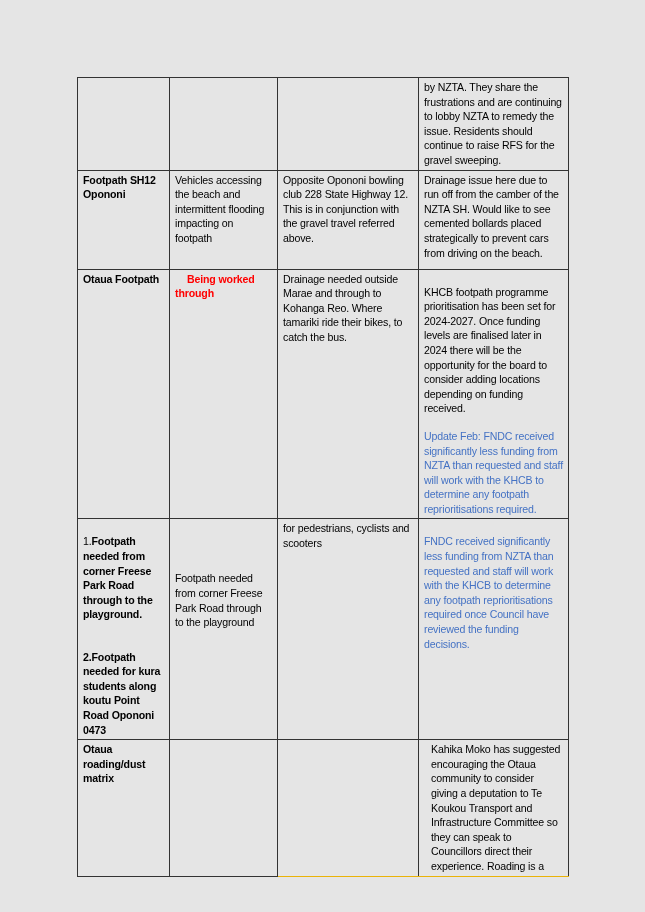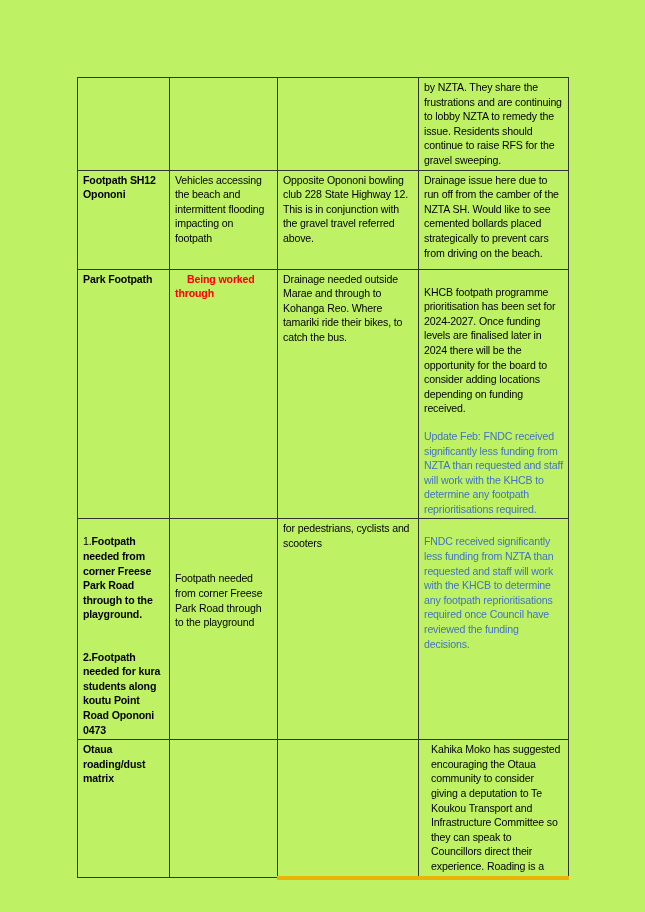--- a/index.html
+++ b/index.html
@@ -12,21 +12,21 @@
       height: 912px;
       position: relative;
       overflow: hidden;
       font-family: "Liberation Sans", sans-serif;
       color: #000000;
     }
     .page {
       position: absolute;
       left: 0; top: 0;
       width: 645px; height: 912px;
-      background: #bef264;
+      background: #e5e5e5;
     }
     table.doc-table {
       position: absolute;
       left: 77px;
       top: 77px;
       border-collapse: collapse;
       table-layout: fixed;
       width: 491px;
     }
     table.doc-table td {
@@ -43,21 +43,21 @@
     col.c3 { width: 141px; }
     col.c4 { width: 150px; }
 
     tr.r1 td { height: 86px; }
     tr.r2 td { height: 94px; }
     tr.r3 td { height: 234px; }
     tr.r4 td { height: 185px; }
     tr.r5 td { height: 127px; margin-left: 29px; }
 
     tr.r5 td.c3cell, tr.r5 td.c4cell {
-      border-bottom: 4px solid #eab308;
+      border-bottom: 1px solid #eab308;
       padding-left: 12px;
     }
     tr.r5 td.c3cell { border-left-color: #999999; }
 
     .bold { font-weight: bold; }
     .red { color: #ff0000; font-weight: bold; margin-left: 12px; }
     .blue { color: #4472c4; }
     .block { display: block; margin-top: 13px; }
     .gap { display: block; height: 14.6px; }
     .cell-c2-mid {
@@ -83,21 +83,21 @@
         <td></td>
         <td>by NZTA. They share the frustrations and are continuing to lobby NZTA to remedy the issue. Residents should continue to raise RFS for the gravel sweeping.</td>
       </tr>
       <tr class="r2">
         <td class="bold">Footpath SH12 Opononi</td>
         <td>Vehicles accessing the beach and intermittent flooding impacting on footpath</td>
         <td>Opposite Opononi bowling club 228 State Highway 12. This is in conjunction with the gravel travel referred above.</td>
         <td>Drainage issue here due to run off from the camber of the NZTA SH. Would like to see cemented bollards placed strategically to prevent cars from driving on the beach.</td>
       </tr>
       <tr class="r3">
-        <td class="bold">Park Footpath</td>
+        <td class="bold">Otaua Footpath</td>
         <td>
           <span class="red">Being worked through</span>
         </td>
         <td>Drainage needed outside Marae and through to Kohanga Reo.  Where tamariki ride their bikes, to catch the bus.</td>
         <td>
           <span class="block">KHCB footpath programme prioritisation has been set for 2024-2027. Once funding levels are finalised later in 2024 there will be the opportunity for the board to consider adding locations depending on funding received.</span>
           <span class="block blue">Update Feb: FNDC received significantly less funding from NZTA than requested and staff will work with the KHCB to determine any footpath reprioritisations required.</span>
         </td>
       </tr>
       <tr class="r4">

